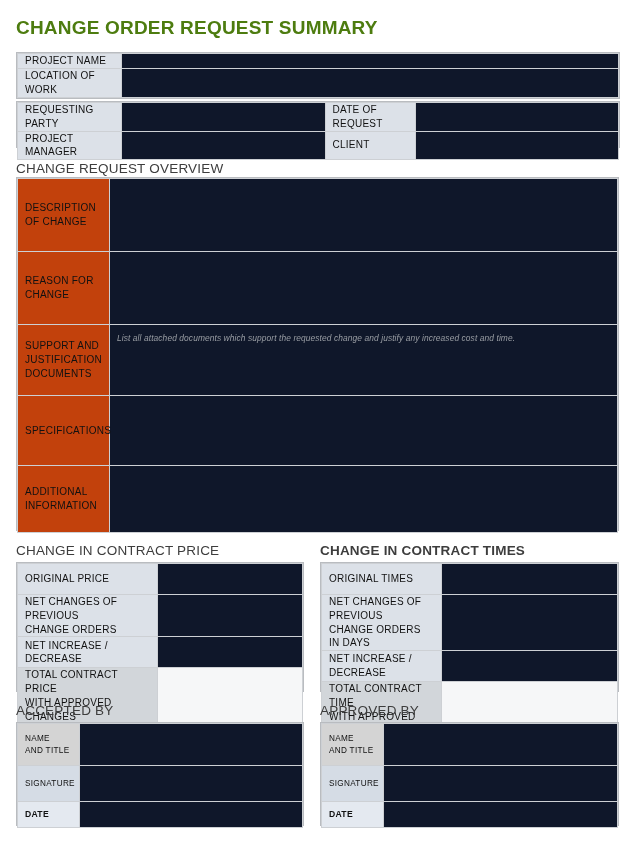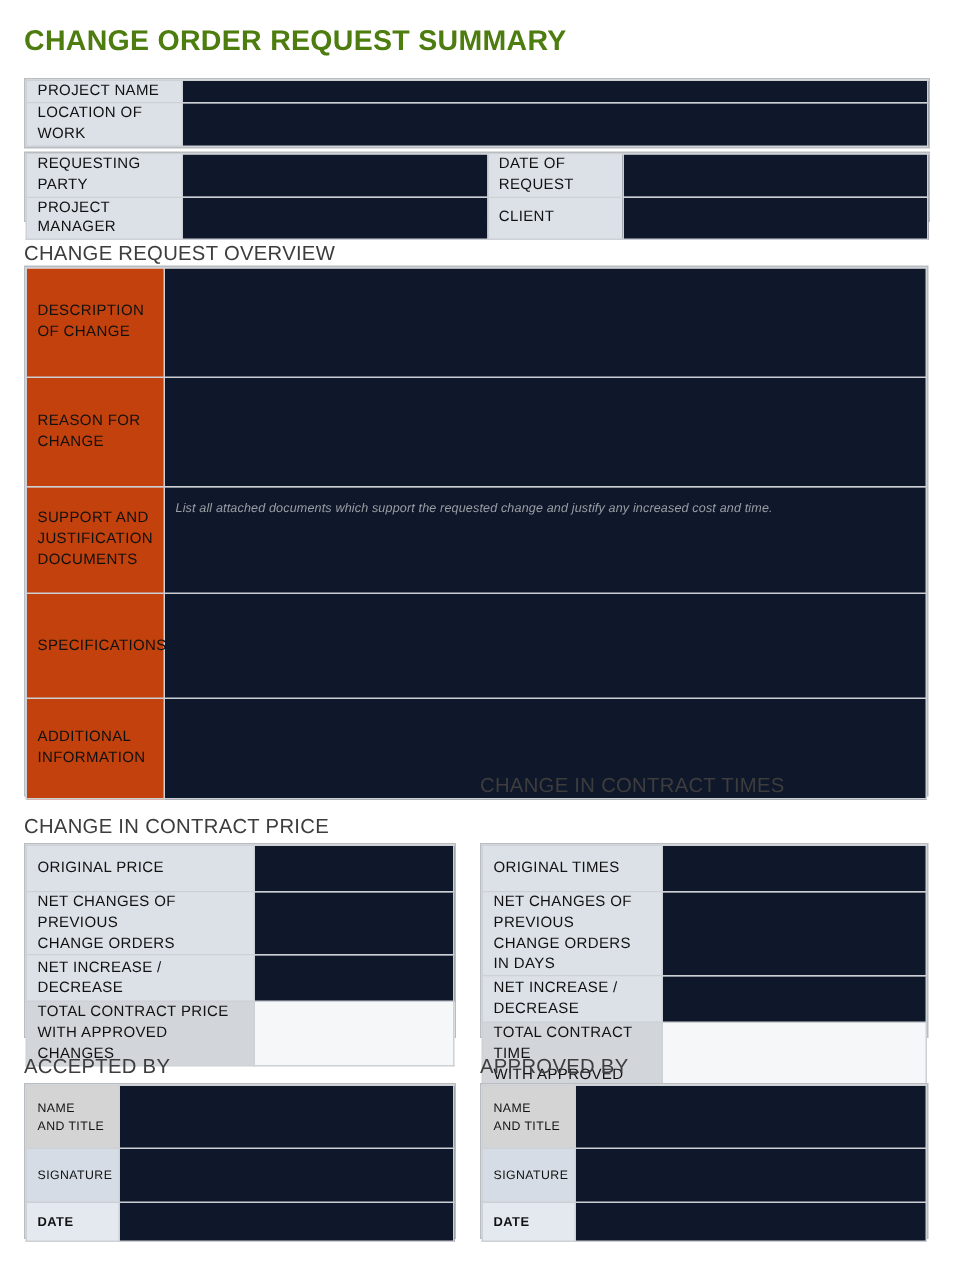--- a/index.html
+++ b/index.html
@@ -91,21 +91,21 @@
 
   
   #overview-table { left: 16px; top: 177px; width: 603px; height: 354px; }
   #overview-table td.lbl { width: 92px; }
   #overview-table td { vertical-align: middle; }
   #overview-table td.val { vertical-align: top; padding-top: 4px; }
 
   
   #price-table { left: 16px; top: 562px; width: 288px; height: 130px; }
   #times-table { left: 320px; top: 562px; width: 299px; height: 130px; }
-  #price-table td.lbl { width: 152px; }
+  #price-table td.lbl { width: 140px; }
   #times-table td.lbl { width: 120px; }
 
   .lbl-total { background: #d2d6da; }
   .val-total { background: #f6f7f8; }
 
   
   #accepted-table { left: 16px; top: 722px; width: 288px; height: 104px; }
   #approved-table { left: 320px; top: 722px; width: 299px; height: 104px; }
   #accepted-table td.lbl, #approved-table td.lbl { width: 62px; }
 
@@ -229,21 +229,21 @@
         <td class="val"></td>
       </tr>
       <tr style="height:33px">
         <td class="lbl lbl-total">TOTAL CONTRACT PRICE<br>WITH APPROVED CHANGES</td>
         <td class="val val-total"></td>
       </tr>
     </tbody>
       </table>
   </div>
 
-  <div class="section-heading" style="left:320px; top:516px;">CHANGE IN CONTRACT TIMES</div>
+  <div class="section-heading" style="left:320px; top:543px;font-weight:bold;">CHANGE IN CONTRACT TIMES</div>
 
   <div class="tbl" id="times-table">
     <table>
       <tbody>
           <tr style="height:31px">
         <td class="lbl">ORIGINAL TIMES</td>
         <td class="val"></td>
       </tr>
       <tr style="height:33px">
         <td class="lbl">NET CHANGES OF PREVIOUS<br>CHANGE ORDERS IN DAYS</td>

